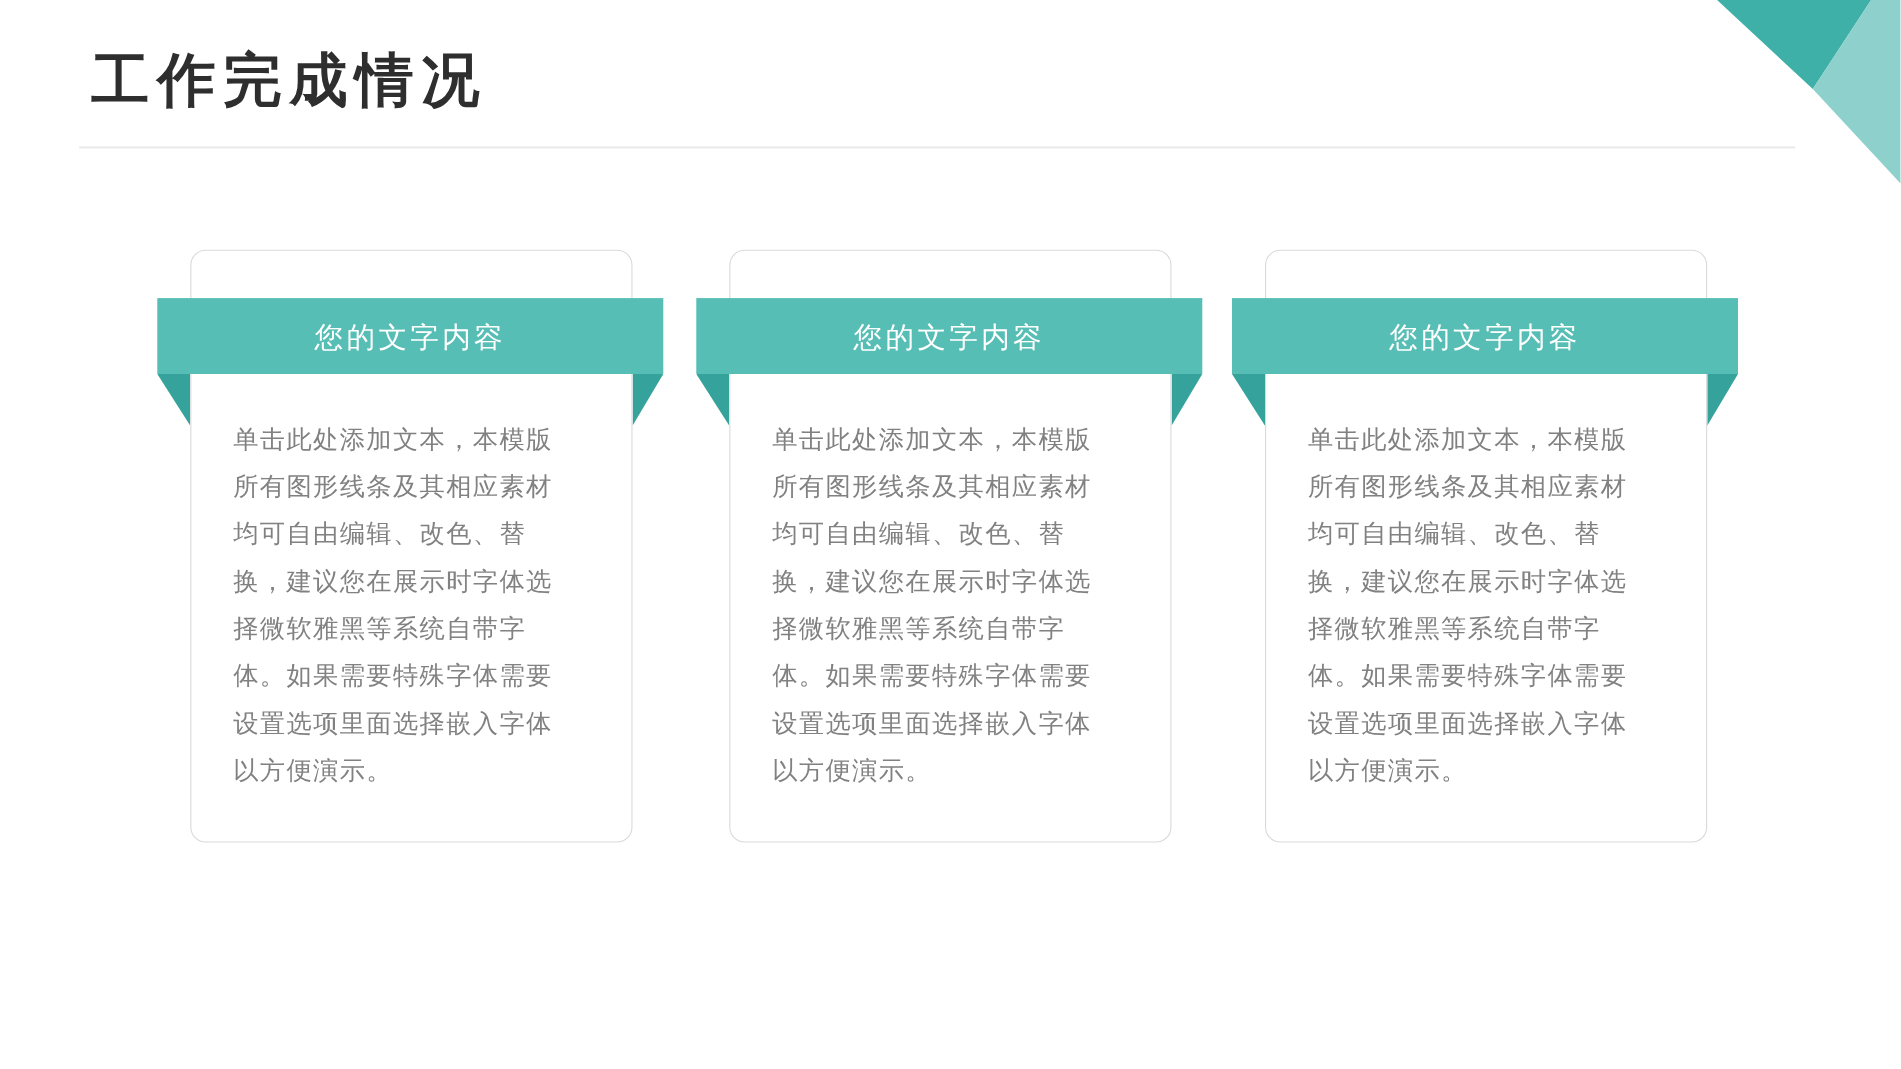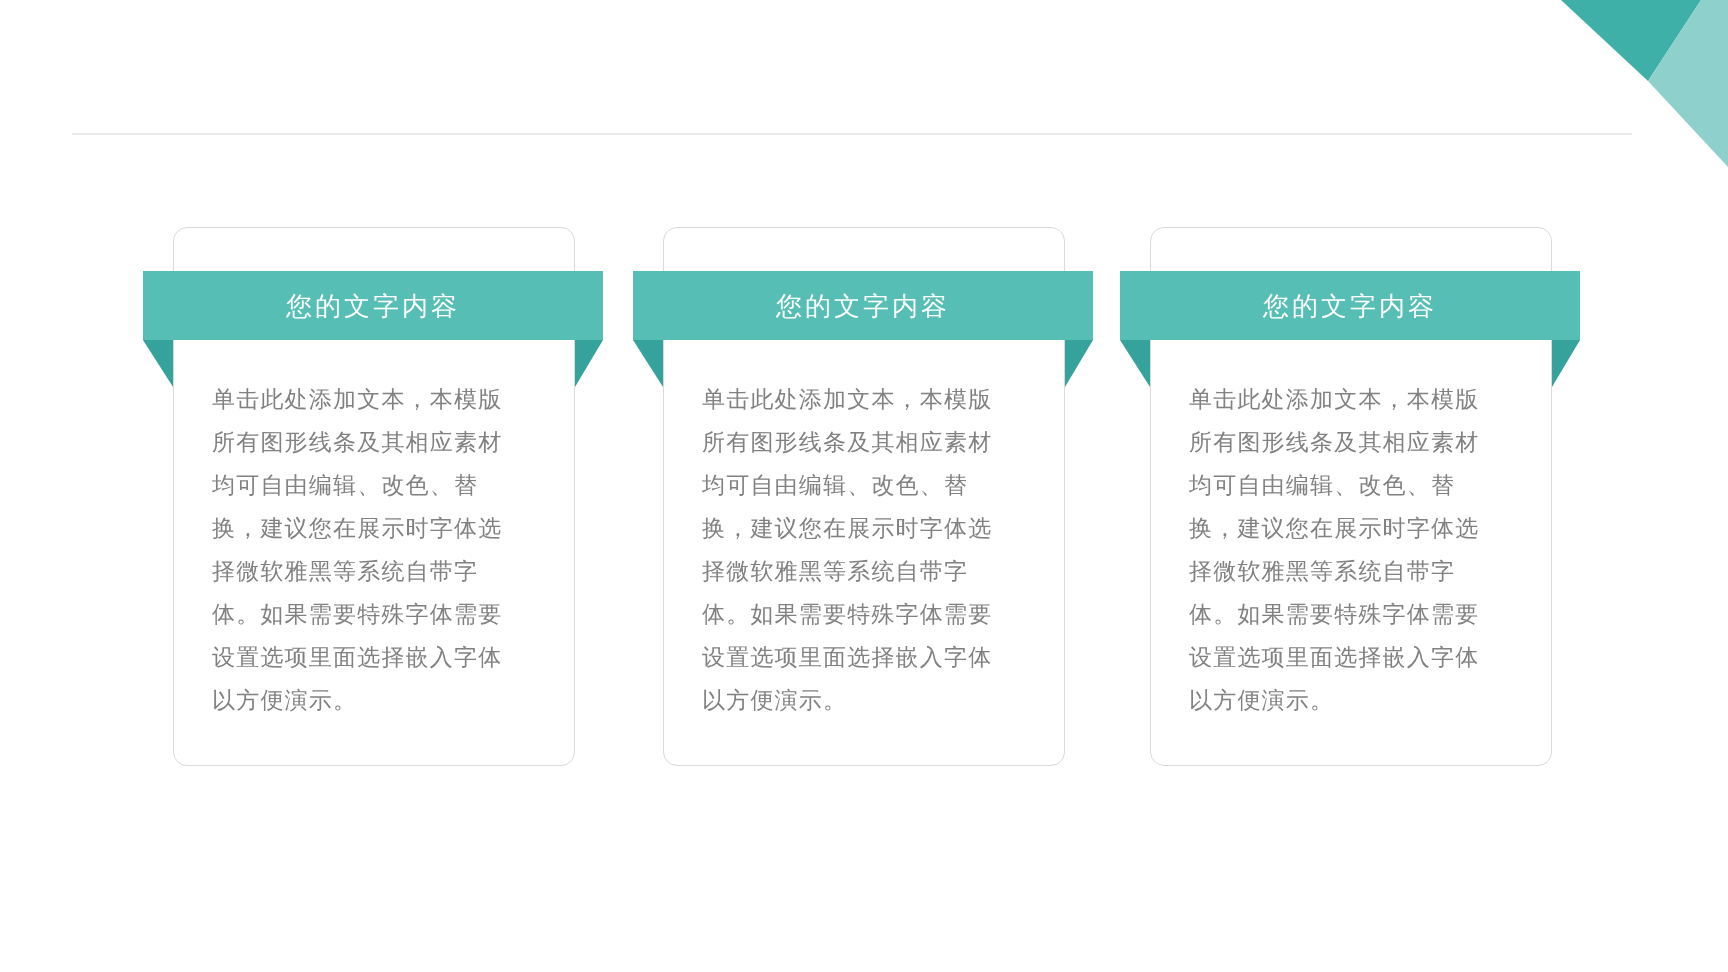--- a/index.html
+++ b/index.html
@@ -61,20 +61,21 @@
 </head>
 <body>
 
 <div class="slide">
 
   <svg class="corner" viewBox="0 0 170 170" aria-hidden="true">
     <polygon class="corner-dark" points="3,0 143,0 90,81"></polygon>
     <polygon class="corner-light" points="143,0 170,0 170,167 90,81"></polygon>
   </svg>
 
+  <h1 class="title">工作完成情况</h1>
   <div class="divider"></div>
 
   <div class="card" style="left:173px">
     <div class="card-box"></div>
     <div class="card-body">单击此处添加文本，本模版所有图形线条及其相应素材均可自由编辑、改色、替换，建议您在展示时字体选择微软雅黑等系统自带字体。如果需要特殊字体需要设置选项里面选择嵌入字体以方便演示。</div>
     <div class="fold fold-l"></div>
     <div class="fold fold-r"></div>
     <div class="ribbon">
       <span class="ribbon-label">您的文字内容</span>
     </div>

